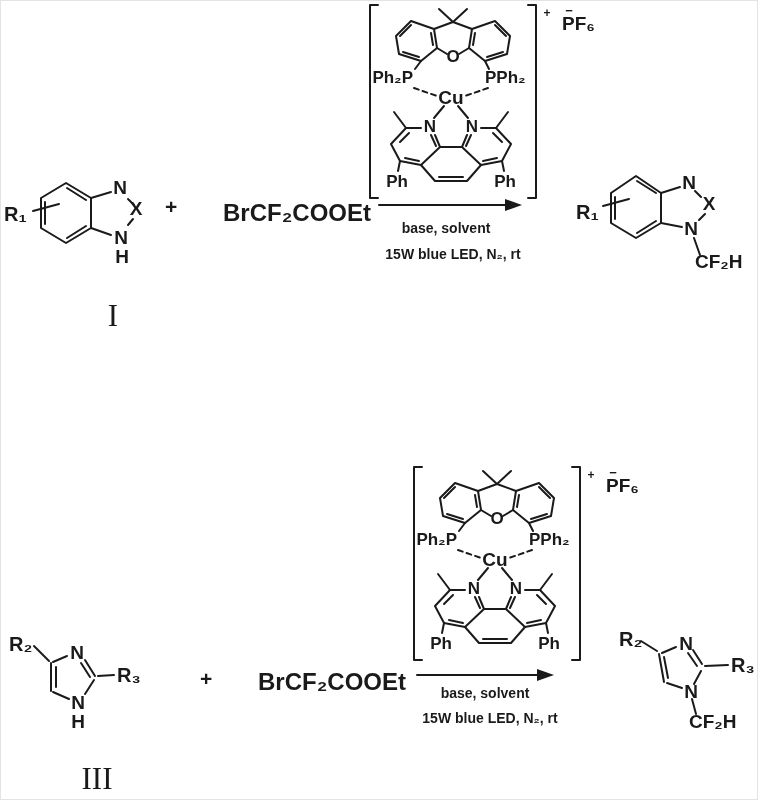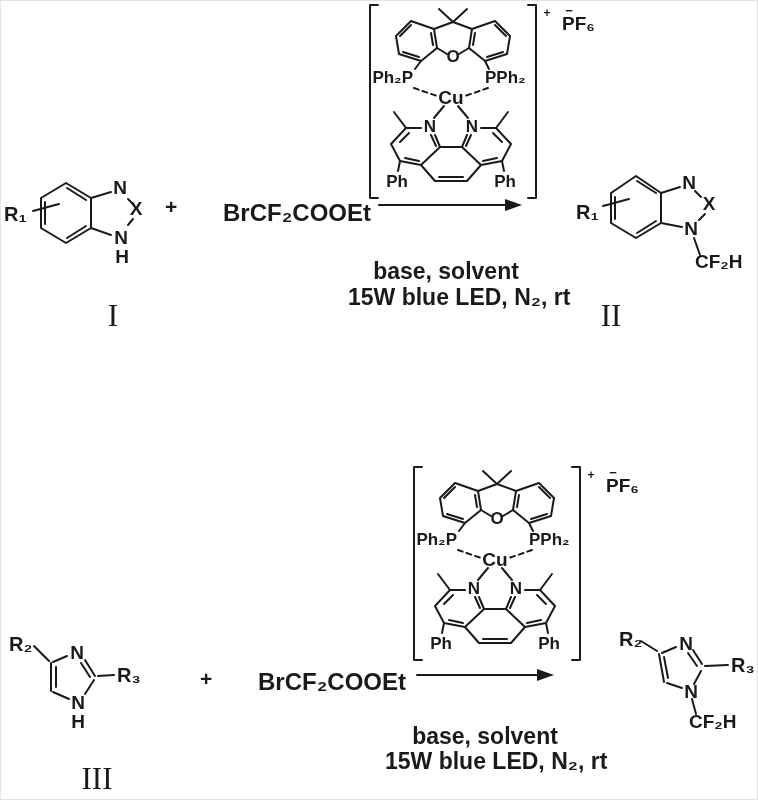--- a/index.html
+++ b/index.html
@@ -9,21 +9,21 @@
   .abs{position:absolute;}
   svg{overflow:visible;}
   svg path{stroke:#1a1a1a;stroke-width:2;fill:none;stroke-linecap:round;stroke-linejoin:round;}
   svg path.dash{stroke-dasharray:5 4;}
   svg path.head{fill:#1a1a1a;stroke:none;}
   svg text{fill:#1a1a1a;stroke:none;font-weight:bold;
            font-family:"Liberation Sans","DejaVu Sans",sans-serif;}
   .chem{font-weight:bold;white-space:nowrap;}
   .plus{font-size:21px;}
   .formula{font-size:24px;}
-  .cond{font-size:23px;text-align:center;width:210px;margin-top:38px;}
+  .cond{font-size:14px;text-align:center;width:210px;}
   .numeral{font-family:"Liberation Serif","DejaVu Serif",serif;font-size:31px;
            font-weight:normal;text-align:center;width:80px;white-space:nowrap;}
 </style>
 </head>
 <body>
 
 <div class="canvas">
 
   <svg width="0" height="0" class="abs" style="left:0;top:0">
     <defs>
@@ -124,21 +124,20 @@
       <path d="M128,77 L134,94"></path>
     </g>
     <text x="10" y="58" font-size="20" text-anchor="start">R₁</text>
     <text x="123" y="28" font-size="19" text-anchor="middle">N</text>
     <text x="143" y="49" font-size="19" text-anchor="middle">X</text>
     <text x="125" y="74" font-size="19" text-anchor="middle">N</text>
     <text x="129" y="107" font-size="19" text-anchor="start">CF₂H</text>
   </svg>
 
   <div class="abs numeral" style="left:72px;top:297px">I</div>
-  <div class="abs numeral" style="left:570px;top:297px">II</div>
 
   <svg class="abs" style="left:0;top:628" width="165" height="115">
     <g>
       <path d="M33,17 L48,32"></path>
       <path d="M52,33 L66,27"></path>
       <path d="M84,31 L94,47 M80,34 L89,48"></path>
       <path d="M97,47 L113,46"></path>
       <path d="M93,51 L84,65"></path>
       <path d="M68,70 L52,63"></path>
       <path d="M50,34 L50,62 M55,38 L55,58"></path>

